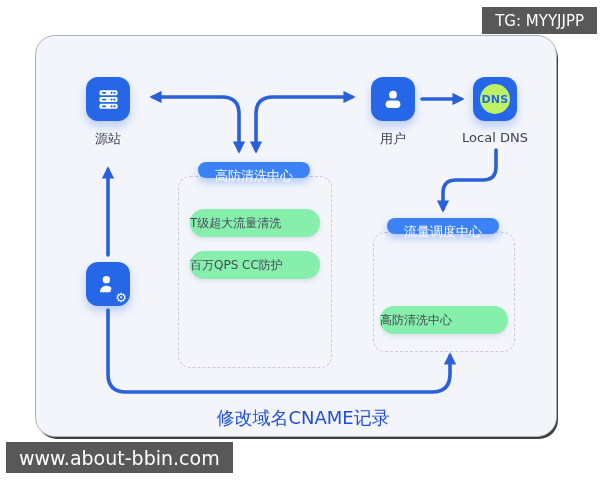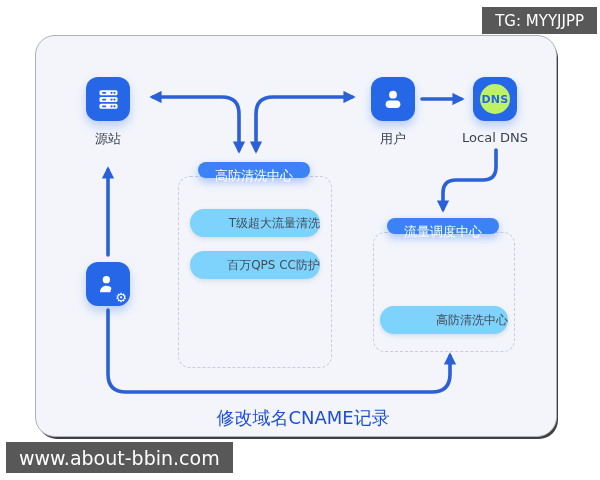--- a/index.html
+++ b/index.html
@@ -14,21 +14,21 @@
         box-shadow:0 5px 10px rgba(38,103,232,.28);}
   .node-label{margin-top:9px;font-size:13px;color:#3b4254;white-space:nowrap;}
   .dns-circle{width:30px;height:30px;border-radius:50%;background:#bef264;color:#2667e8;
         font-weight:bold;font-size:11px;letter-spacing:.3px;display:flex;align-items:center;justify-content:center;}
   .gear{position:absolute;right:3px;bottom:2px;color:#fff;font-size:13px;line-height:1;}
   .cluster{position:absolute;border:1.5px dashed #c8cdd9;border-radius:12px;background:transparent;}
   .pill-blue{position:absolute;transform:translateX(-50%);height:16px;line-height:27px;
         padding:0 17px;border-radius:15px;background:#3b82f6;color:#fff;font-size:13px;
         white-space:nowrap;box-shadow:0 4px 9px rgba(38,103,232,.35);z-index:3;}
   .pill-gray{position:absolute;left:11px;right:11px;height:28px;line-height:28px;border-radius:14px;
-        background:#7dd3fc;color:#454b59;font-size:12px;text-align:right;white-space:nowrap;
+        background:#86efac;color:#454b59;font-size:12px;text-align:left;white-space:nowrap;
         box-shadow:0 2px 4px rgba(140,150,170,.25);}
   .cluster-right .pill-gray{left:6px;right:6px;}
   .cname{position:absolute;left:303px;top:406px;transform:translateX(-50%);
         font-size:18px;color:#1d4ed8;white-space:nowrap;}
   .badge{position:absolute;background:#585858;color:#fff;display:flex;align-items:center;
         padding:0 13px;white-space:nowrap;}
   .badge-tg{right:3px;top:7px;height:27px;font-size:15px;}
   .badge-site{left:6px;top:442px;height:31px;font-size:19px;}
 </style>
 </head>

